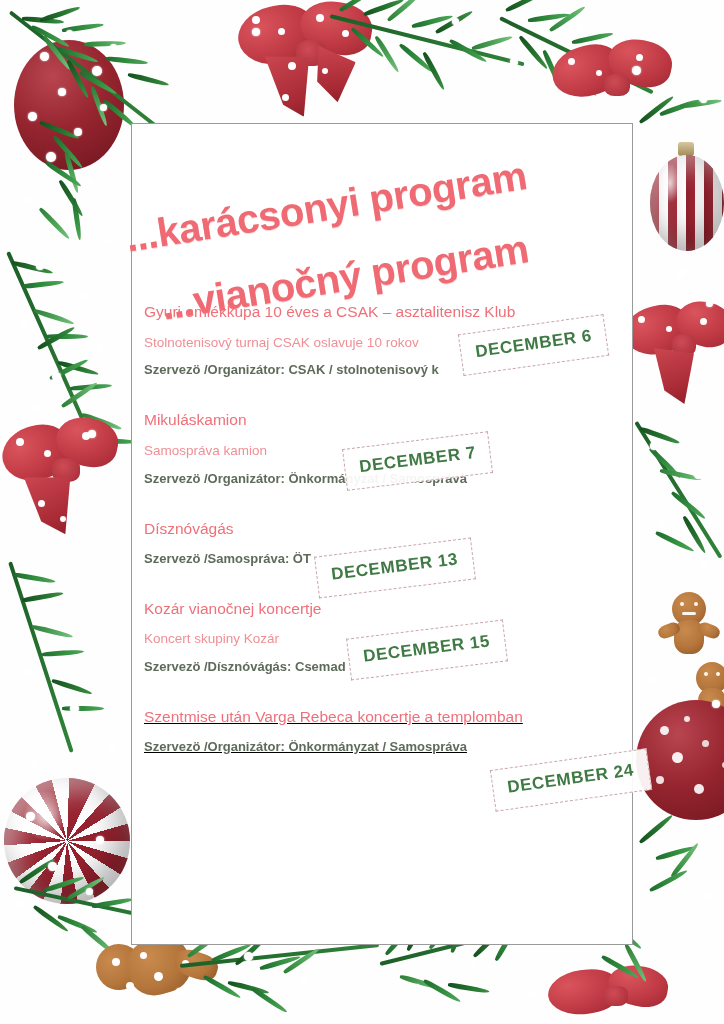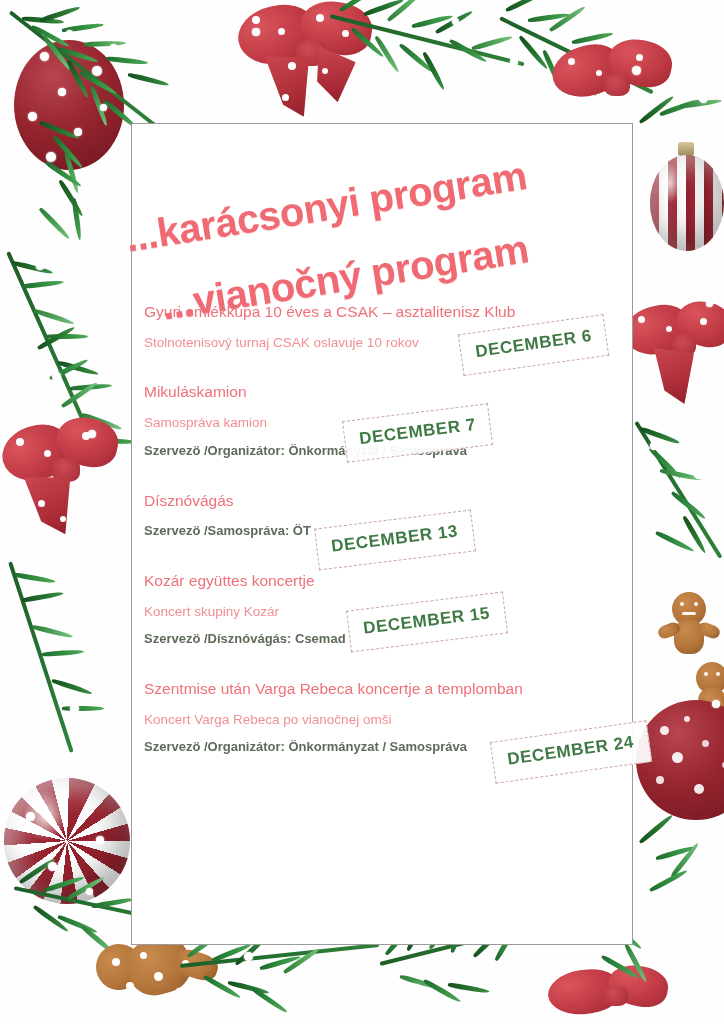--- a/index.html
+++ b/index.html
@@ -148,21 +148,21 @@
     transform:rotate(-9deg);
     transform-origin:0 50%;
   }
 
   
   #events{
     position:absolute;
     left:12px;top:178px;right:6px;
   }
   .event{position:relative;margin-bottom:31px;}
-  .event:last-child{margin-bottom:0;}
+  .event:last-child{margin-bottom:0;text-decoration:underline;}
 
   .ev-hu{
     font-size:15.5px;
     color:#ef7079;
     line-height:1.35;
     margin:0 0 11px 0;
     white-space:nowrap;
   }
   .ev-sk{
     font-size:13.5px;
@@ -517,45 +517,45 @@
     <div class="title-wrap">
       <div class="big-title" id="title-hu">...karácsonyi program</div>
       <div class="big-title" id="title-sk">...vianočný program</div>
     </div>
 
     <div id="events">
 
       <div class="event">
         <p class="ev-hu">Gyuri emlékkupa 10 éves a CSAK – asztalitenisz Klub</p>
         <p class="ev-sk">Stolnotenisový turnaj CSAK oslavuje 10 rokov</p>
+        <p class="ev-org">Szervezö /Organizátor:  CSAK / stolnotenisový k</p>
         <div class="stamp" id="stamp-0">DECEMBER 6</div>
       </div>
 
       <div class="event">
         <p class="ev-hu">Mikuláskamion</p>
         <p class="ev-sk">Samospráva kamion</p>
         <p class="ev-org">Szervezö /Organizátor: Önkormányzat / Samospráva</p>
         <div class="stamp" id="stamp-1">DECEMBER 7</div>
       </div>
 
       <div class="event">
         <p class="ev-hu">Dísznóvágás</p>
         <p class="ev-org">Szervezö /Samospráva: ÖT</p>
         <div class="stamp" id="stamp-2">DECEMBER 13</div>
       </div>
 
       <div class="event">
-        <p class="ev-hu">Kozár együttes koncertje</p>
+        <p class="ev-hu">Kozár vianočnej koncertje</p>
         <p class="ev-sk">Koncert skupiny Kozár</p>
         <p class="ev-org">Szervezö /Dísznóvágás: Csemad</p>
         <div class="stamp" id="stamp-3">DECEMBER 15</div>
       </div>
 
       <div class="event">
         <p class="ev-hu">Szentmise után Varga Rebeca koncertje a templomban</p>
-        <p class="ev-sk">Koncert Varga Rebeca po vianočnej omši</p>
         <p class="ev-org">Szervezö /Organizátor: Önkormányzat / Samospráva</p>
         <div class="stamp" id="stamp-4">DECEMBER 24</div>
       </div>
 
     </div>
   </div>
 </div>
 
 </body></html>

